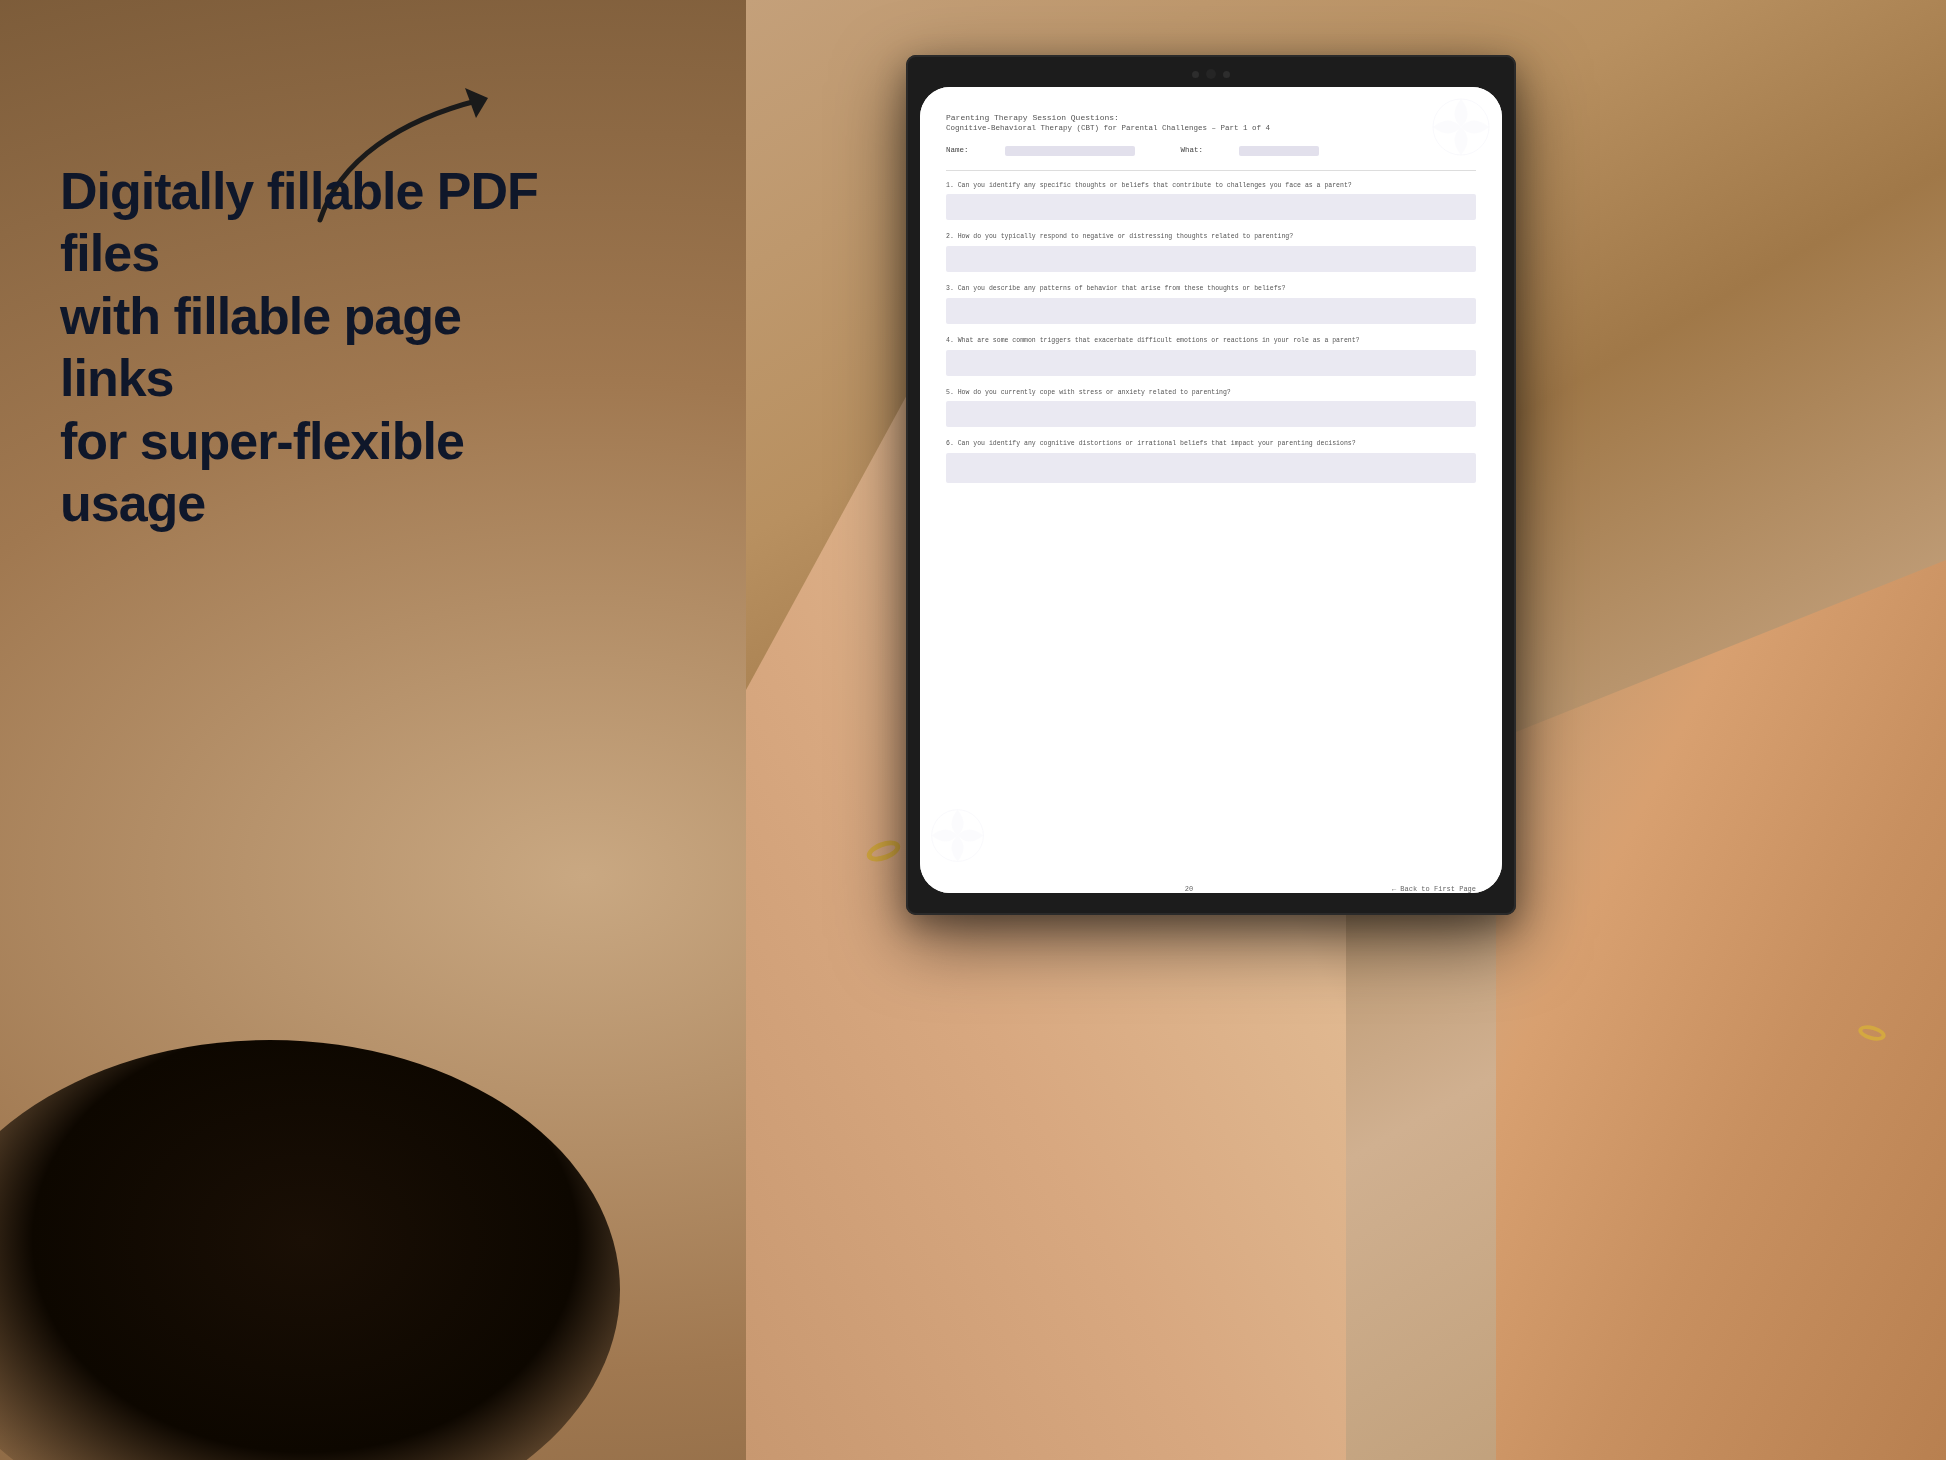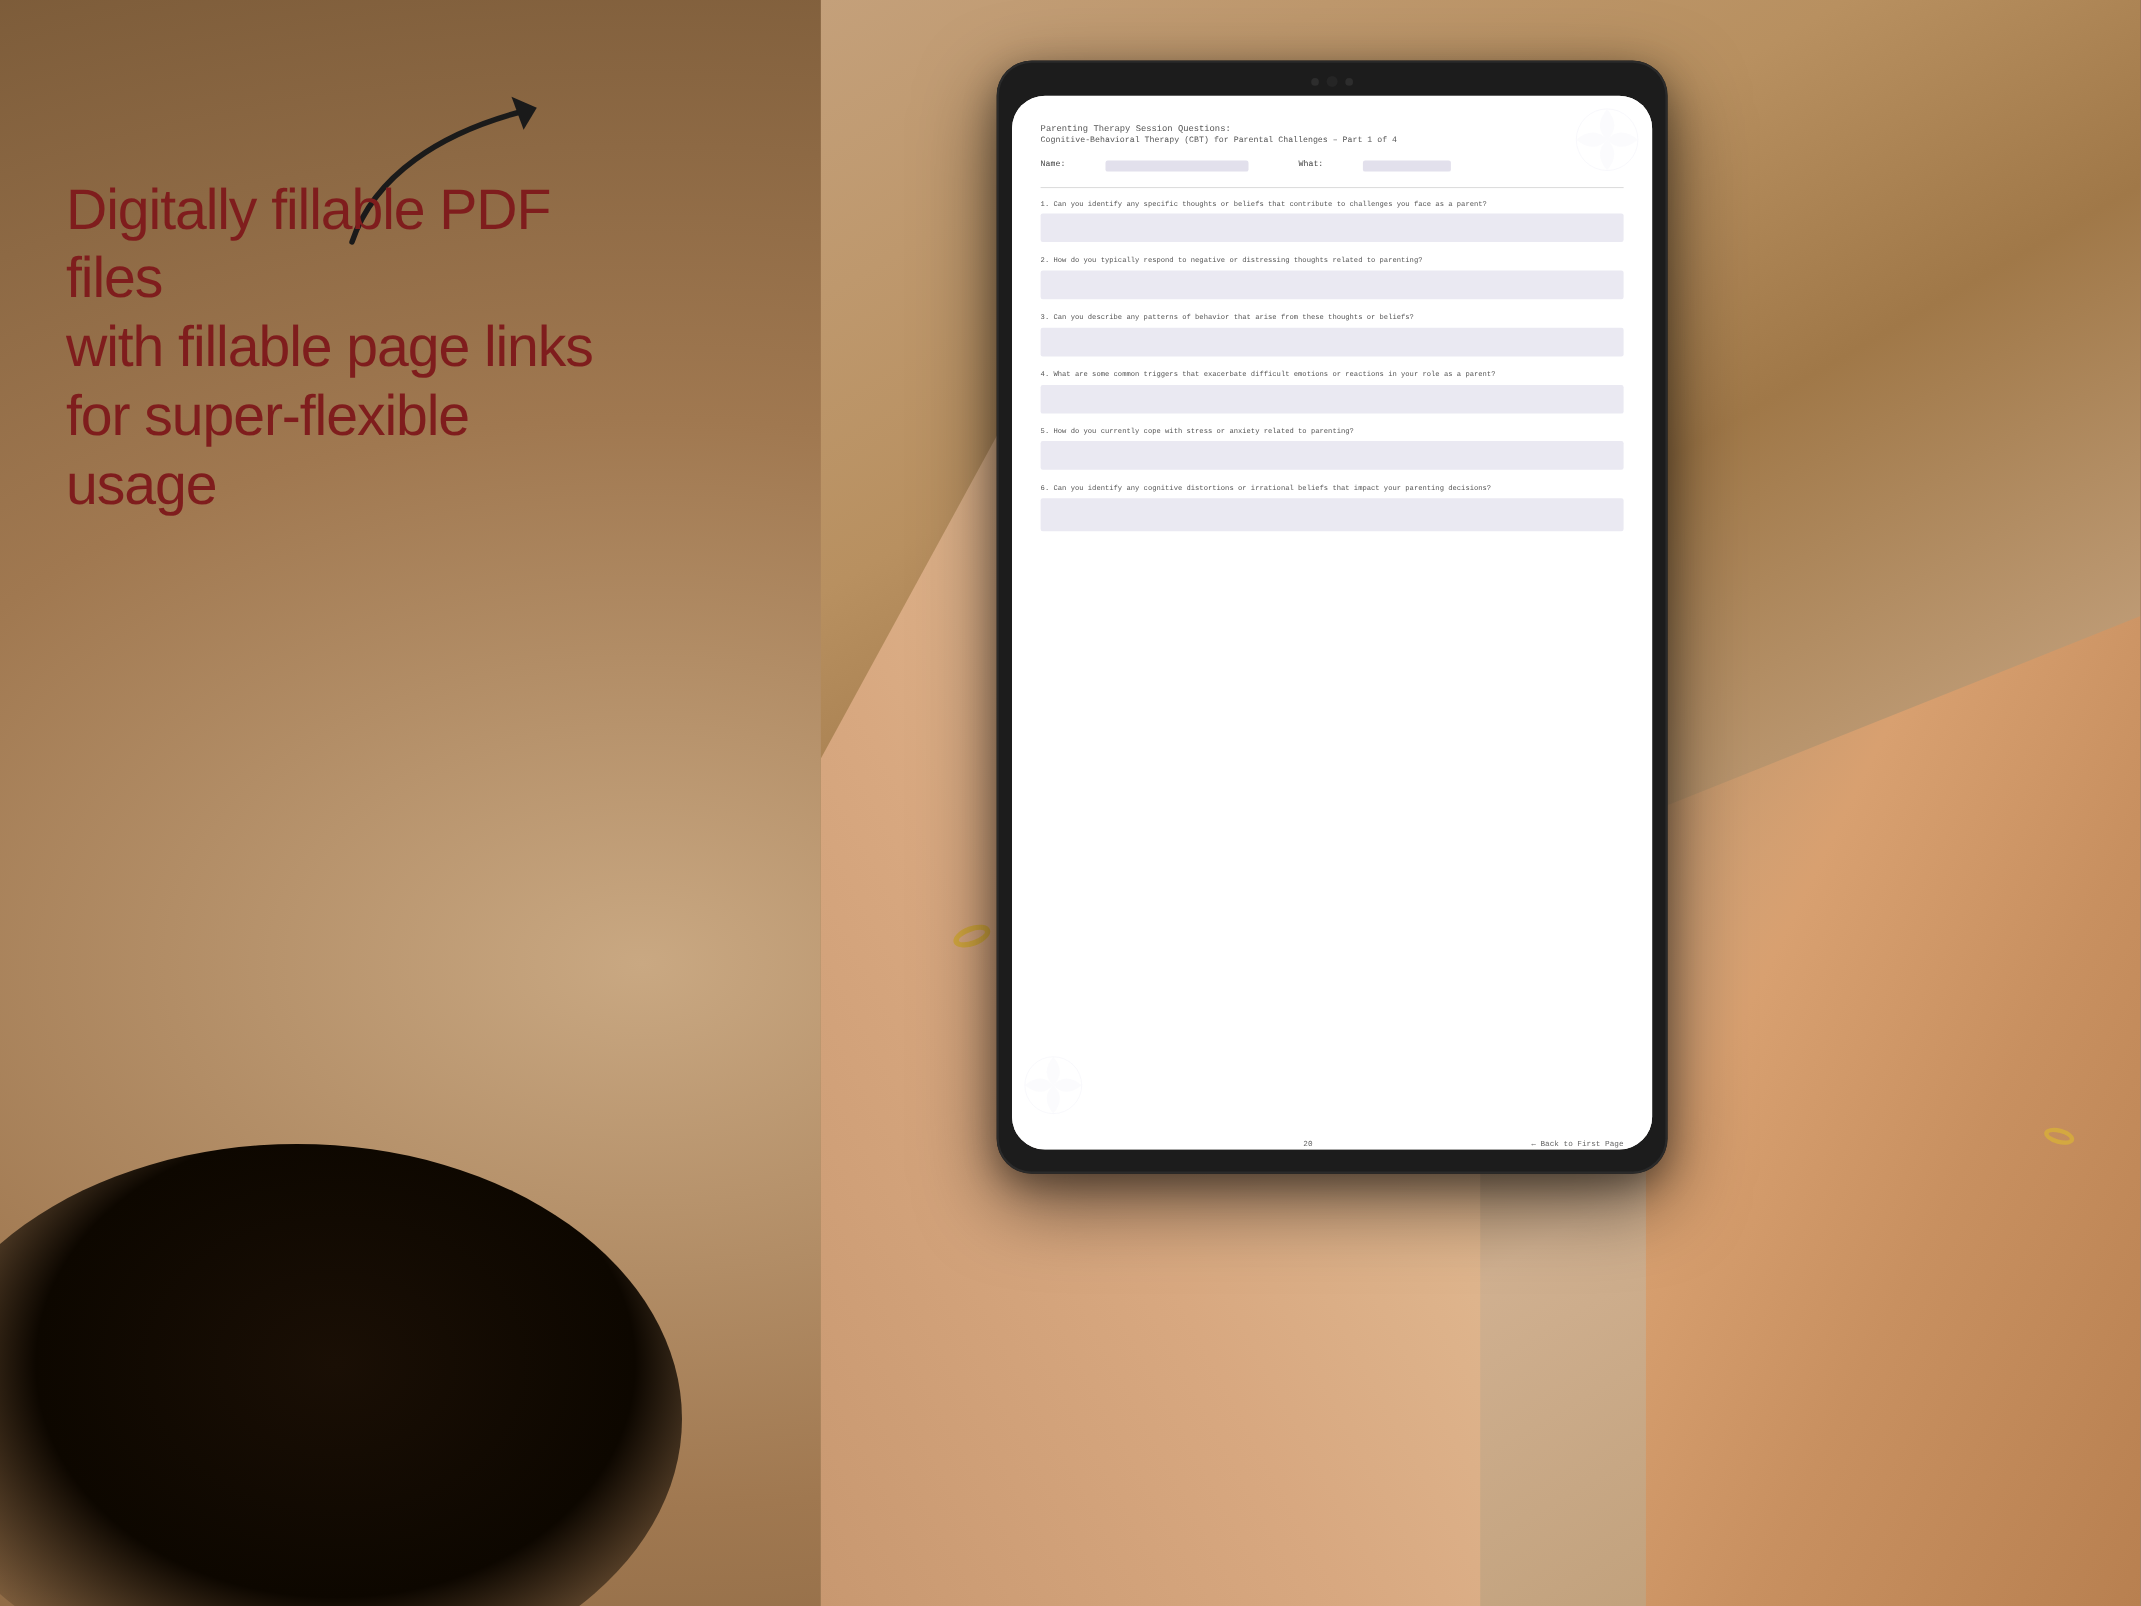--- a/index.html
+++ b/index.html
@@ -25,22 +25,22 @@
       position: absolute;
       left: 60px;
       top: 160px;
       width: 500px;
       z-index: 10;
     }
 
     .left-text .promo-text {
       font-family: 'Arial Black', 'Arial', sans-serif;
       font-size: 52px;
-      font-weight: 400;
-      color: #7f1d1d;
+      font-weight: 700;
+      color: #0f172a;
       line-height: 1.2;
       letter-spacing: -1px;
     }
 
     
     .arrow-container {
       position: absolute;
       left: 280px;
       top: 60px;
       z-index: 10;
@@ -87,22 +87,22 @@
        background: linear-gradient(to top left, #b88050 0%, #c89060 40%, #d8a070 70%, transparent 100%);
        clip-path: polygon(0 20%, 100% 0, 100% 100%, 0 100%);
        z-index: 6;"></div>
 
   <div style="position:absolute; bottom: 600px; left: 120px; width: 35px; height: 18px;
        border: 5px solid #d4a840; border-radius: 50%; z-index: 10; transform: rotate(-20deg);"></div>
 
   <div style="position:absolute; bottom: 420px; right: 60px; width: 28px; height: 14px;
        border: 4px solid #d4a840; border-radius: 50%; z-index: 10; transform: rotate(15deg);"></div>
 
-  <div style="position:absolute; top: 55px; left: 160px; width: 610px; height: 1012px;
-       background: #1c1c1c; border-radius: 32px;
+  <div style="position:absolute; top: 55px; left: 160px; width: 610px; height: 860px;
+       background: #1c1c1c; border-radius: 10px;
        box-shadow: 0 25px 70px rgba(0,0,0,0.55), 0 10px 30px rgba(0,0,0,0.3), inset 0 0 0 2px #2a2a2a;
        z-index: 15;">
 
     <div style="position:absolute; top:14px; left:50%; transform:translateX(-50%); display:flex; gap:7px; z-index:20; align-items:center;">
       <div style="width:7px;height:7px;background:#2d2d2d;border-radius:50%;"></div>
       <div style="width:10px;height:10px;background:#252525;border-radius:50%;"></div>
       <div style="width:7px;height:7px;background:#2d2d2d;border-radius:50%;"></div>
     </div>
 
     <div style="position:absolute; top:32px; left:14px; right:14px; bottom:22px;

